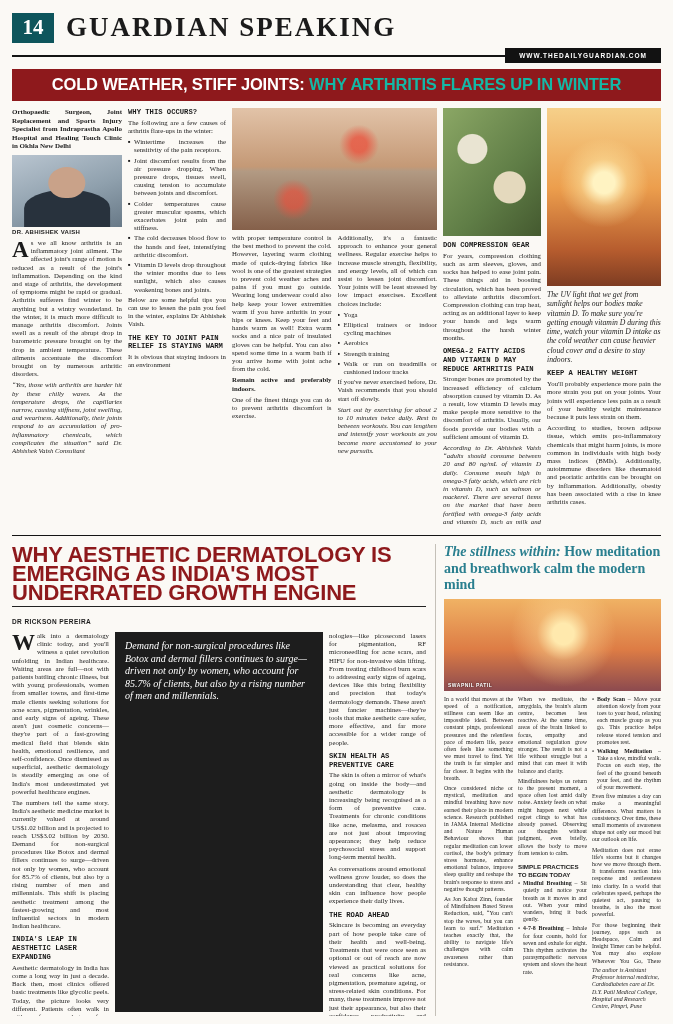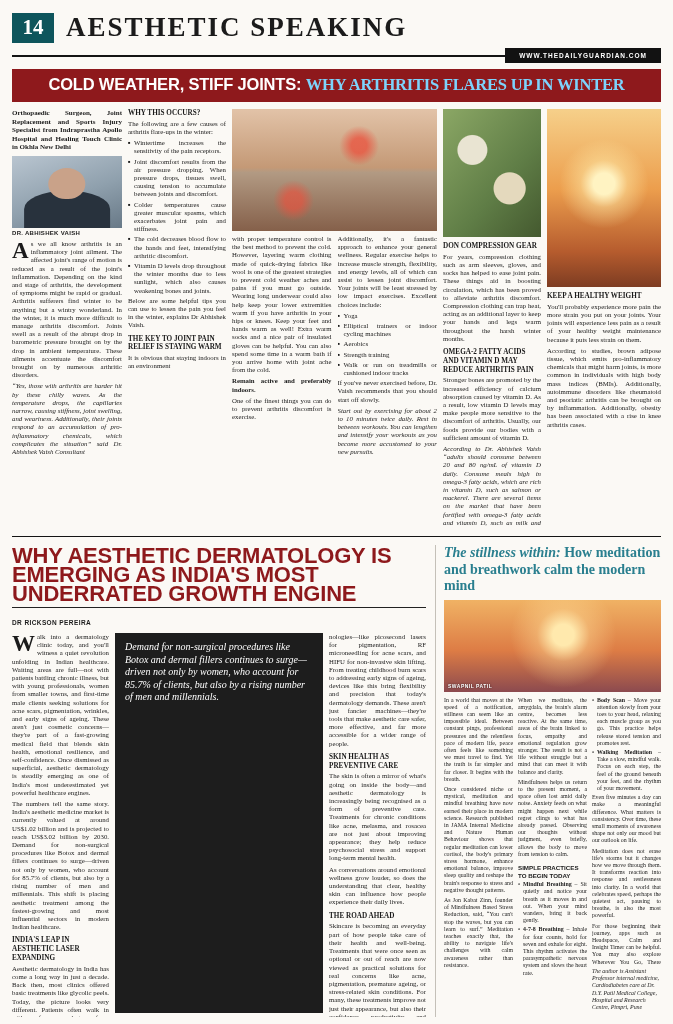--- a/index.html
+++ b/index.html
@@ -14,35 +14,35 @@
               font-family:"Liberation Sans",sans-serif;text-align:left;min-width:150px;}
   .pub{font-weight:bold;font-size:7.5px;letter-spacing:.6px;}
   .dline{font-size:6.8px;letter-spacing:.6px;margin-top:2px;}
   .mast-rule-row{display:flex;align-items:center;padding:5px 12px 0 12px;}
   .mast-rule{flex:1;border-top:2px solid #141414;}
   .web-bar{background:#121212;color:#fff;font-family:"Liberation Sans",sans-serif;font-weight:bold;
            font-size:6.5px;letter-spacing:1px;padding:4px 14px;}
   
   .banner{margin:6px 12px 0 12px;background:#8e191c;text-align:center;padding:6px 4px 7px 4px;
           font-family:"Liberation Sans",sans-serif;font-weight:bold;font-size:16.5px;letter-spacing:-.2px;color:#fff;}
-  .banner .b2{color:#7dd3fc;font-family:Liberation Serif, serif;}
+  .banner .b2{color:#14b8a6;}
   
   .a1{display:flex;gap:6px;padding:7px 12px 4px 12px;height:420px;overflow:hidden;}
   .a1 .col{overflow:hidden;}
   .c1{flex:0 0 110px;} .c2{flex:0 0 98px;}
   .cmid{flex:0 0 205px;display:flex;flex-direction:column;}
   .c5{flex:0 0 98px;} .c6{flex:1;}
   .mid-cols{flex:1;display:flex;gap:6px;overflow:hidden;}
   .mid-cols>div{flex:1;overflow:hidden;}
   
   .kicker{font-size:7px;line-height:8.6px;font-weight:bold;text-align:justify;margin:0 0 4px 0;}
   .bp{font-size:6.8px;line-height:8.2px;text-align:justify;margin:0 0 3px 0;}
   .qt{font-style:italic;}
   .mini-b{font-weight:bold;}
-  .shead{font-family:Liberation Serif, serif;font-weight:bold;font-size:7.2px;line-height:8.8px;margin:5px 0 2px 0;}
+  .shead{font-family:Liberation Mono, monospace;font-weight:bold;font-size:7.2px;line-height:8.8px;margin:5px 0 2px 0;}
   .blt{font-size:6.8px;line-height:8.2px;text-align:justify;margin:0 0 2px 0;padding-left:6px;position:relative;}
   .blt::before{content:"■";position:absolute;left:0;top:0;font-size:4px;}
   .dropcap{float:left;font-size:23px;line-height:19px;padding:1px 2px 0 0;font-weight:bold;}
   .pcap{font-family:"Liberation Sans",sans-serif;font-weight:bold;font-size:6px;margin:2px 0 4px 0;letter-spacing:.3px;}
   
   .photo{position:relative;overflow:hidden;}
   .photo-doctor{height:72px;background:linear-gradient(160deg,#b9c5d0 0%,#8fa0ad 55%,#687987 100%);}
   .photo-doctor .suit{position:absolute;bottom:0;left:50%;transform:translateX(-50%);width:78%;height:52%;
         background:#28323d;border-radius:48% 48% 0 0;}
   .photo-doctor .head{position:absolute;bottom:40%;left:50%;transform:translateX(-50%);width:34%;height:44%;
@@ -97,21 +97,21 @@
 </style>
 </head>
 <body>
 
 <div class="page">
 
   <header class="masthead">
     <div class="pageno">
       <span>14</span>
     </div>
-    <h1 class="section-title">AESTHETIC SPEAKING</h1>
+    <h1 class="section-title">GUARDIAN SPEAKING</h1>
   </header>
   <div class="mast-rule-row">
     <div class="mast-rule"></div>
     <div class="web-bar">
       <span>WWW.THEDAILYGUARDIAN.COM</span>
     </div>
   </div>
 
   <div class="banner">
     <span class="b1">COLD WEATHER, STIFF JOINTS:</span>
@@ -170,20 +170,21 @@
       <h3 class="shead">DON COMPRESSION GEAR</h3>
       <p class="bp">For years, compression clothing such as arm sleeves, gloves, and socks has helped to ease joint pain. These things aid in boosting circulation, which has been proved to alleviate arthritis discomfort. Compression clothing can trap heat, acting as an additional layer to keep your hands and legs warm throughout the harsh winter months.</p>
       <h3 class="shead">OMEGA-2 FATTY ACIDS AND VITAMIN D MAY REDUCE ARTHRITIS PAIN</h3>
       <p class="bp">Stronger bones are promoted by the increased efficiency of calcium absorption caused by vitamin D. As a result, low vitamin D levels may make people more sensitive to the discomfort of arthritis. Usually, our foods provide our bodies with a sufficient amount of vitamin D.</p>
       <p class="bp qt">According to Dr. Abhishek Vaish “adults should consume between 20 and 80 ng/mL of vitamin D daily. Consume meals high in omega-3 fatty acids, which are rich in vitamin D, such as salmon or mackerel. There are several items on the market that have been fortified with omega-3 fatty acids and vitamin D, such as milk and cereals.</p>
 
     </div>
 
     <div class="col c6">
       <div class="photo photo-sun"></div>
+      <p class="sun-cap">The UV light that we get from sunlight helps our bodies make vitamin D. To make sure you're getting enough vitamin D during this time, watch your vitamin D intake as the cold weather can cause heavier cloud cover and a desire to stay indoors.</p>
       <h3 class="shead">KEEP A HEALTHY WEIGHT</h3>
       <p class="bp">You'll probably experience more pain the more strain you put on your joints. Your joints will experience less pain as a result of your healthy weight maintenance because it puts less strain on them.</p>
       <p class="bp">According to studies, brown adipose tissue, which emits pro-inflammatory chemicals that might harm joints, is more common in individuals with high body mass indices (BMIs). Additionally, autoimmune disorders like rheumatoid and psoriatic arthritis can be brought on by inflammation. Additionally, obesity has been associated with a rise in knee arthritis cases.</p>
     </div>
   </section>
 
   <div class="divider"></div>
 
   <div class="bottom">
 

